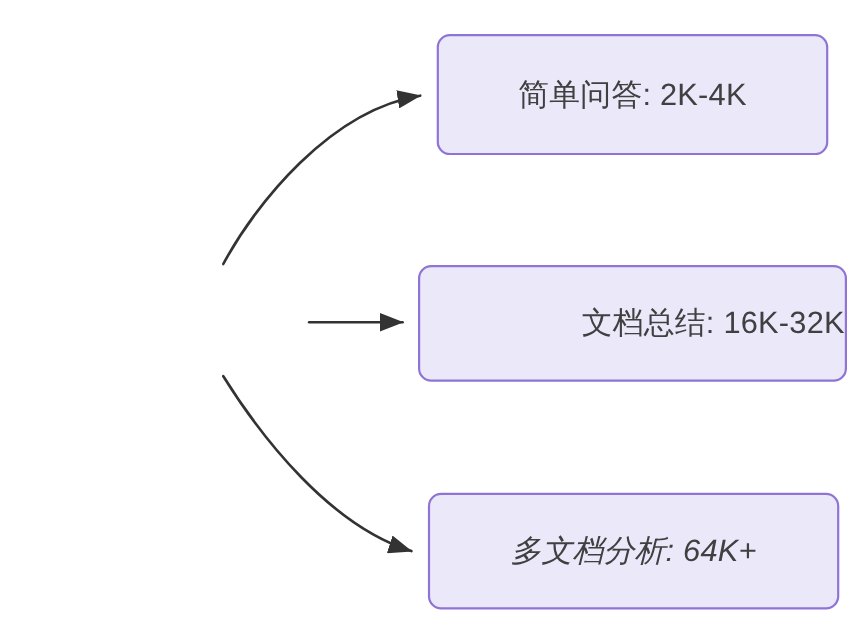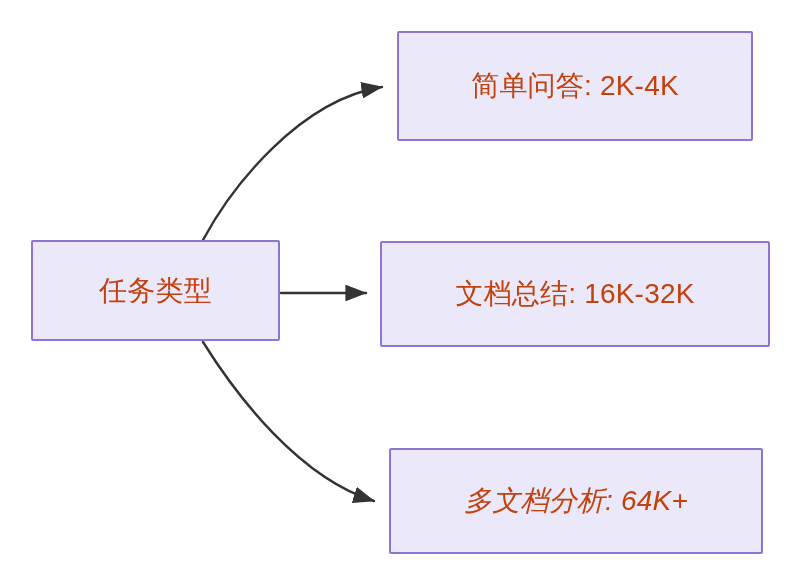--- a/index.html
+++ b/index.html
@@ -24,25 +24,25 @@
     top: 0;
     width: 787px;
     height: 572px;
     pointer-events: none;
   }
   .node {
     position: absolute;
     box-sizing: border-box;
     background: #ebe8fa;
     border: 2px solid #8f74d6;
-    border-radius: 2px;
+    border-radius: 12px;
     display: flex;
     align-items: center;
     justify-content: center;
-    color: #c2410c;
+    color: #404040;
     font-size: 28px;
     line-height: 1.2;
     white-space: nowrap;
     letter-spacing: 0.2px;
   }
   .node-label {
     display: block;
   }
   #node-root {
     left: 31px;
@@ -54,20 +54,21 @@
     left: 397px;
     top: 31px;
     width: 356px;
     height: 110px;
   }
   #node-doc-summary {
     left: 380px;
     top: 241px;
     width: 390px;
     height: 106px;
+    justify-content: flex-end;
   }
   #node-multi-doc {
     left: 389px;
     top: 448px;
     width: 374px;
     height: 106px;
     font-style: italic;
   }
 </style>
 </head>
@@ -82,23 +83,20 @@
       </marker>
     </defs>
 
     <path d="M 203,240 C 232,186 300,100 382,87" fill="none" stroke="#333333" stroke-width="2.4" stroke-linecap="round" marker-end="url(#arrowhead)"></path>
 
     <path d="M 281,293 L 366,293" fill="none" stroke="#333333" stroke-width="2.4" stroke-linecap="round" marker-end="url(#arrowhead)"></path>
 
     <path d="M 203,342 C 238,398 300,478 374,501" fill="none" stroke="#333333" stroke-width="2.4" stroke-linecap="round" marker-end="url(#arrowhead)"></path>
   </svg>
 
-  <div class="node" id="node-root">
-    <span class="node-label">任务类型</span>
-  </div>
 
   <div class="node" id="node-simple-qa">
     <span class="node-label">简单问答: 2K-4K</span>
   </div>
 
   <div class="node" id="node-doc-summary">
     <span class="node-label">文档总结: 16K-32K</span>
   </div>
 
   <div class="node" id="node-multi-doc">

